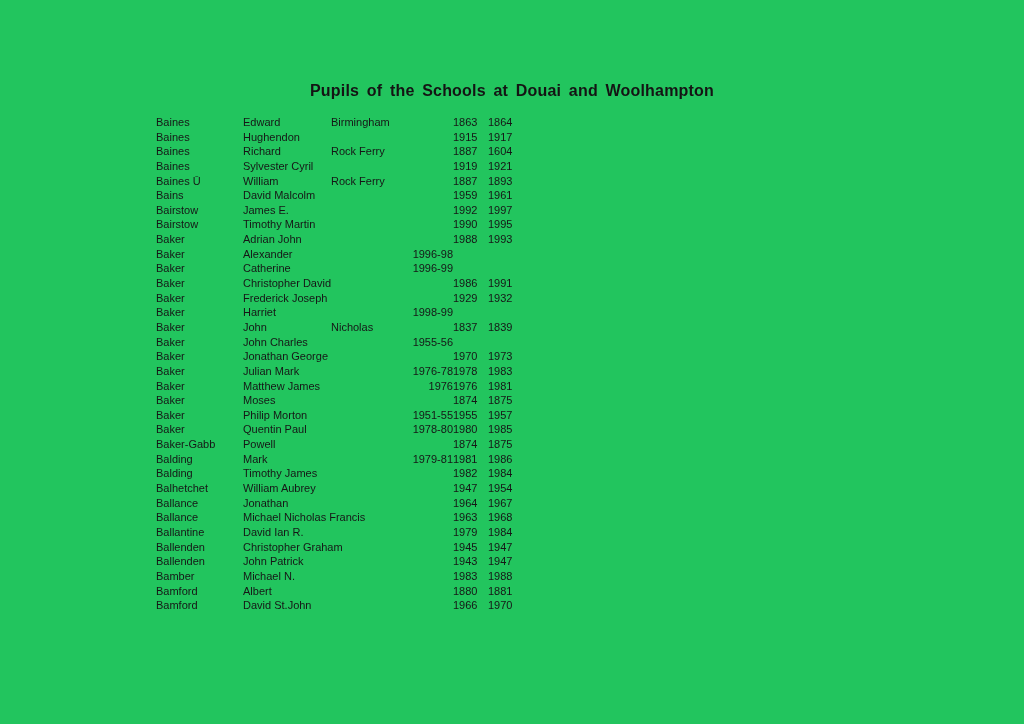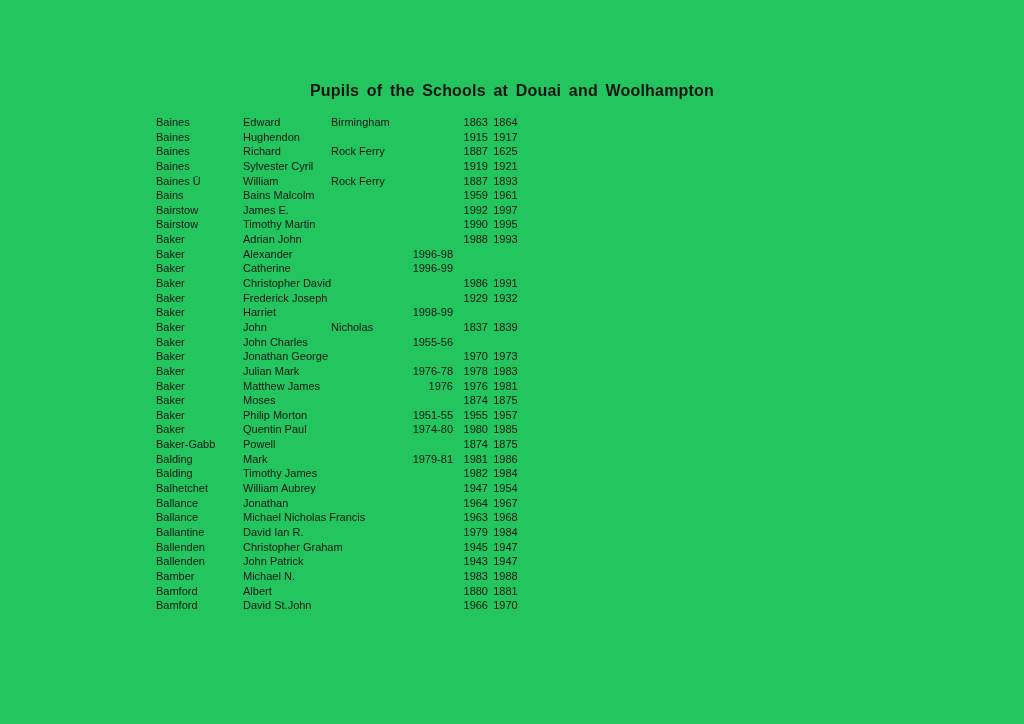--- a/index.html
+++ b/index.html
@@ -45,22 +45,22 @@
   .cell {
     position: absolute;
     top: 0;
     white-space: nowrap;
     overflow: visible;
   }
   .cell.surname  { left: 120px; }
   .cell.forename { left: 207px; text-align: right; }
   .cell.place    { left: 295px; }
   .cell.attended { left: 330px; width: 87px; text-align: right; }
-  .cell.from     { left: 417px; width: 35px; text-align: right; }
-  .cell.to       { left: 452px; width: 35px; text-align: center; }
+  .cell.from     { left: 417px; width: 35px; }
+  .cell.to       { left: 452px; width: 35px; text-align: left; }
   .cell.note     { left: 601px; }
 </style>
 </head>
 <body>
 
 <div class="page">
   <div class="doc-title">Pupils of the Schools at Douai and Woolhampton</div>
 
   <div class="pupils-table">
       <div class="row">
@@ -80,21 +80,21 @@
         <div class="cell from">1915</div>
         <div class="cell to">1917</div>
         <div class="cell note"></div>
       </div>
       <div class="row">
         <div class="cell surname">Baines</div>
         <div class="cell forename">Richard</div>
         <div class="cell place">Rock Ferry</div>
         <div class="cell attended"></div>
         <div class="cell from">1887</div>
-        <div class="cell to">1625</div>
+        <div class="cell to">1604</div>
         <div class="cell note"></div>
       </div>
       <div class="row">
         <div class="cell surname">Baines</div>
         <div class="cell forename">Sylvester Cyril</div>
         <div class="cell place"></div>
         <div class="cell attended"></div>
         <div class="cell from">1919</div>
         <div class="cell to">1921</div>
         <div class="cell note"></div>
@@ -103,21 +103,21 @@
         <div class="cell surname">Baines Ū</div>
         <div class="cell forename">William</div>
         <div class="cell place">Rock Ferry</div>
         <div class="cell attended"></div>
         <div class="cell from">1887</div>
         <div class="cell to">1893</div>
         <div class="cell note"></div>
       </div>
       <div class="row">
         <div class="cell surname">Bains</div>
-        <div class="cell forename">Bains Malcolm</div>
+        <div class="cell forename">David Malcolm</div>
         <div class="cell place"></div>
         <div class="cell attended"></div>
         <div class="cell from">1959</div>
         <div class="cell to">1961</div>
         <div class="cell note"></div>
       </div>
       <div class="row">
         <div class="cell surname">Bairstow</div>
         <div class="cell forename">James E.</div>
         <div class="cell place"></div>
@@ -249,21 +249,21 @@
         <div class="cell place"></div>
         <div class="cell attended">1951-55</div>
         <div class="cell from">1955</div>
         <div class="cell to">1957</div>
         <div class="cell note"></div>
       </div>
       <div class="row">
         <div class="cell surname">Baker</div>
         <div class="cell forename">Quentin Paul</div>
         <div class="cell place"></div>
-        <div class="cell attended">1974-80</div>
+        <div class="cell attended">1978-80</div>
         <div class="cell from">1980</div>
         <div class="cell to">1985</div>
         <div class="cell note"></div>
       </div>
       <div class="row">
         <div class="cell surname">Baker-Gabb</div>
         <div class="cell forename">Powell</div>
         <div class="cell place"></div>
         <div class="cell attended"></div>
         <div class="cell from">1874</div>

